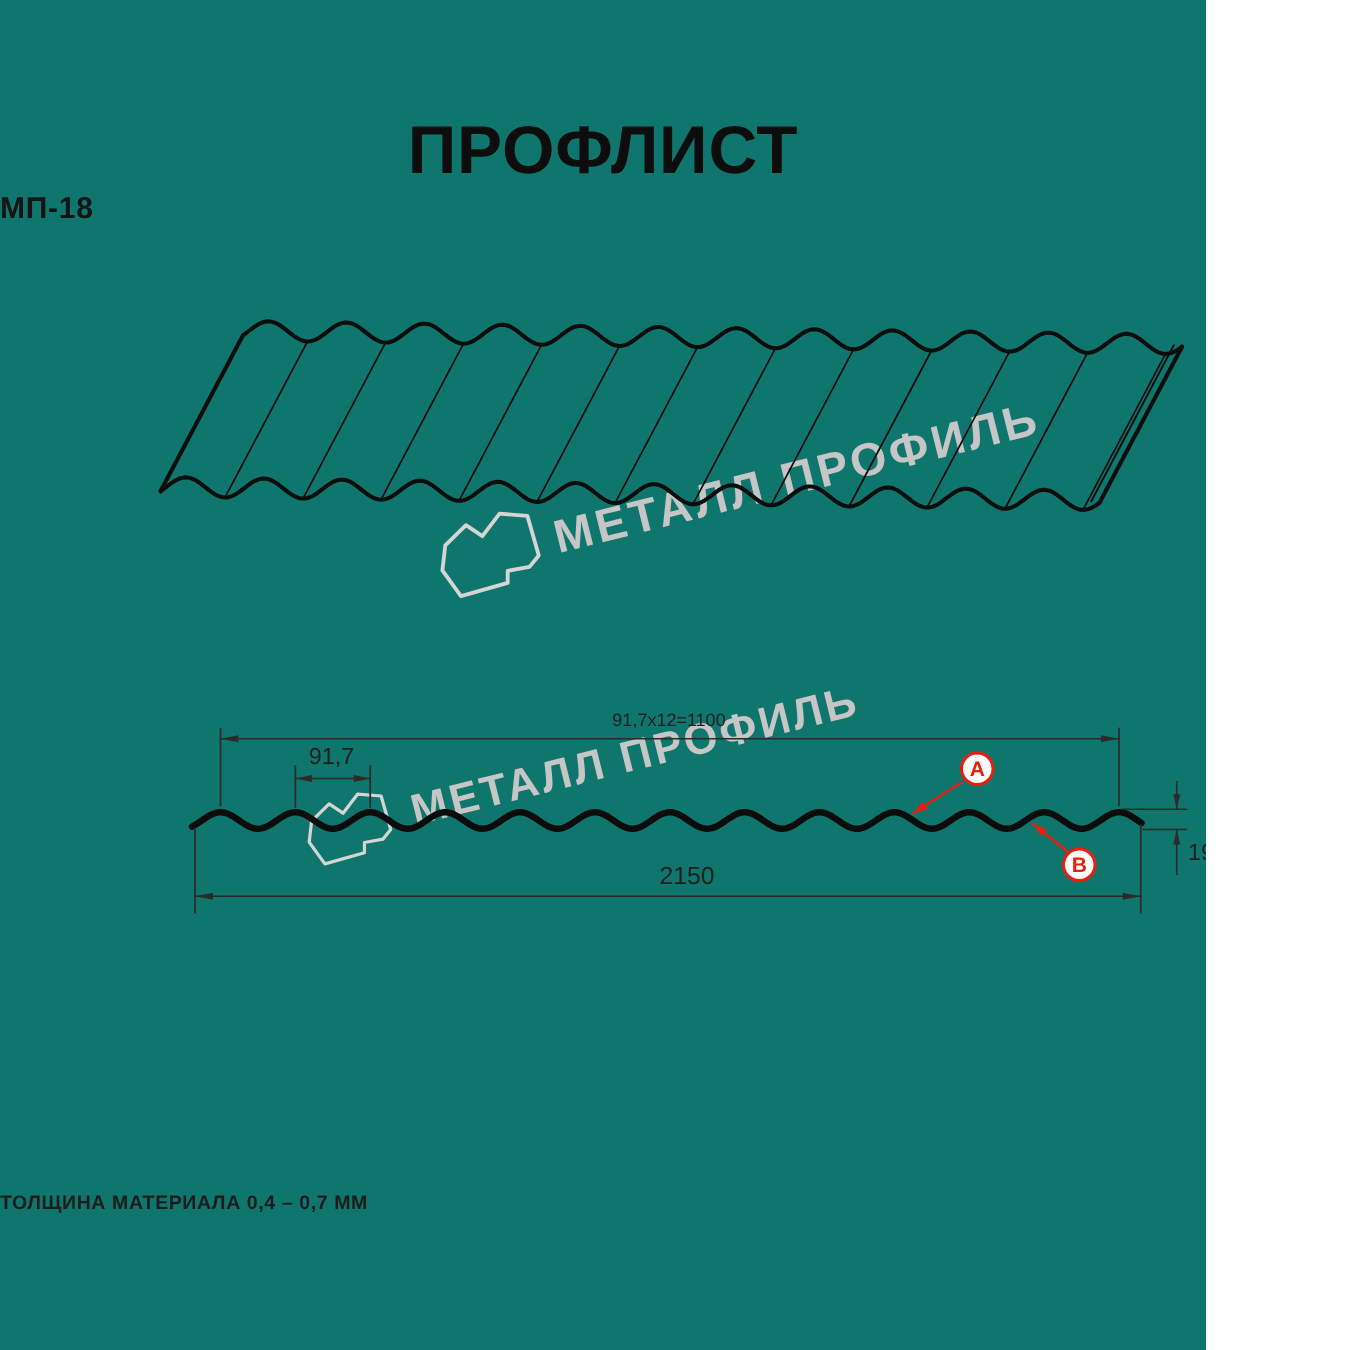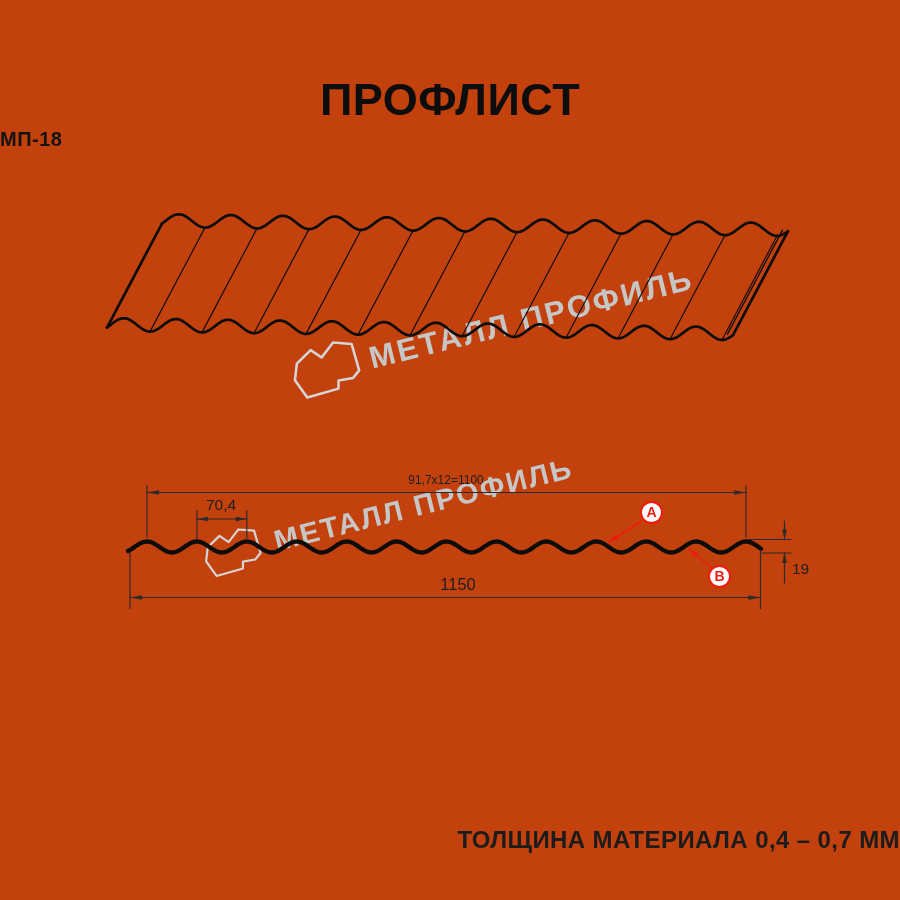--- a/index.html
+++ b/index.html
@@ -1,23 +1,23 @@
 <!DOCTYPE html>
 <html><head>
 <meta charset="utf-8">
 <style>
   html,body{margin:0;padding:0;background:#ffffff;}
-  .canvas{position:relative;width:900px;height:900px;background:#c2410c;overflow:hidden;
+  .canvas{position:relative;width:804px;height:900px;background:#0f766e;overflow:hidden;
           font-family:"Liberation Sans","DejaVu Sans",sans-serif;color:#111;}
   .title{position:absolute;left:0;right:0;top:74px;text-align:center;
          font-size:45px;font-weight:700;letter-spacing:0.5px;color:#0d0d0d;}
   .subtitle{position:absolute;left:0;right:0;top:128px;
          font-size:20px;font-weight:700;letter-spacing:0.5px;color:#141414;}
-  .footer{position:absolute;left:0;right:0;top:794px;text-align:right;
-         font-size:24px;font-weight:700;letter-spacing:0.4px;color:#1c1c1c;margin-top:32px;}
+  .footer{position:absolute;left:0;right:0;top:794px;text-align:left;
+         font-size:13px;font-weight:700;letter-spacing:0.4px;color:#1c1c1c;}
   .wm{position:absolute;display:flex;align-items:center;gap:10px;white-space:nowrap;}
   .wm-text{font-weight:700;color:#c6c6c6;line-height:1;}
   .wm1{left:290px;top:343px;transform:rotate(-14deg);transform-origin:36px 26px;}
   .wm1 .wm-text{font-size:31px;letter-spacing:2.5px;}
   .wm2{left:198px;top:530px;transform:rotate(-14deg);transform-origin:34px 22px;}
   .wm2 .wm-text{font-size:29px;letter-spacing:2px;}
   .wm-logo{stroke:#d5d5d5;fill:none;stroke-width:2.6;stroke-linejoin:round;}
   #linework{position:absolute;left:0;top:0;z-index:2;pointer-events:none;}
   .dim{position:absolute;z-index:3;font-size:16px;color:#1f1f1f;white-space:nowrap;}
   .ctr{transform:translateX(-50%);}
@@ -93,22 +93,22 @@
       <path d="M 784.5 539.5 L 782.2 529.5 L 786.8 529.5 Z" fill="#2b2b2b"></path>
       <line x1="784.5" y1="553" x2="784.5" y2="583" stroke="#2b2b2b" stroke-width="1.15" stroke-linecap="round"></line>
       <path d="M 784.5 553 L 786.8 563.0 L 782.2 563.0 Z" fill="#2b2b2b"></path>
       <line x1="641" y1="521.5" x2="609" y2="542" stroke="#ee1c0f" stroke-width="1.6" stroke-linecap="round"></line>
       <path d="M 609 542 L 615.0 534.6 L 618.2 539.7 Z" fill="#ee1c0f"></path>
       <line x1="711.5" y1="567.5" x2="689" y2="549.5" stroke="#ee1c0f" stroke-width="1.6" stroke-linecap="round"></line>
       <path d="M 689 549.5 L 697.9 552.8 L 694.2 557.5 Z" fill="#ee1c0f"></path>
     </svg>
 
   <div class="dim dim-total ctr">91,7x12=1100</div>
-  <div class="dim dim-pitch ctr">70,4</div>
-  <div class="dim dim-overall ctr">1150</div>
+  <div class="dim dim-pitch ctr">91,7</div>
+  <div class="dim dim-overall ctr">2150</div>
   <div class="dim dim-height">19</div>
 
   <div class="callout callout-a">A</div>
   <div class="callout callout-b">B</div>
 
   <div class="footer">ТОЛЩИНА МАТЕРИАЛА 0,4 – 0,7 ММ</div>
 
 </div>
 
 </body></html>

